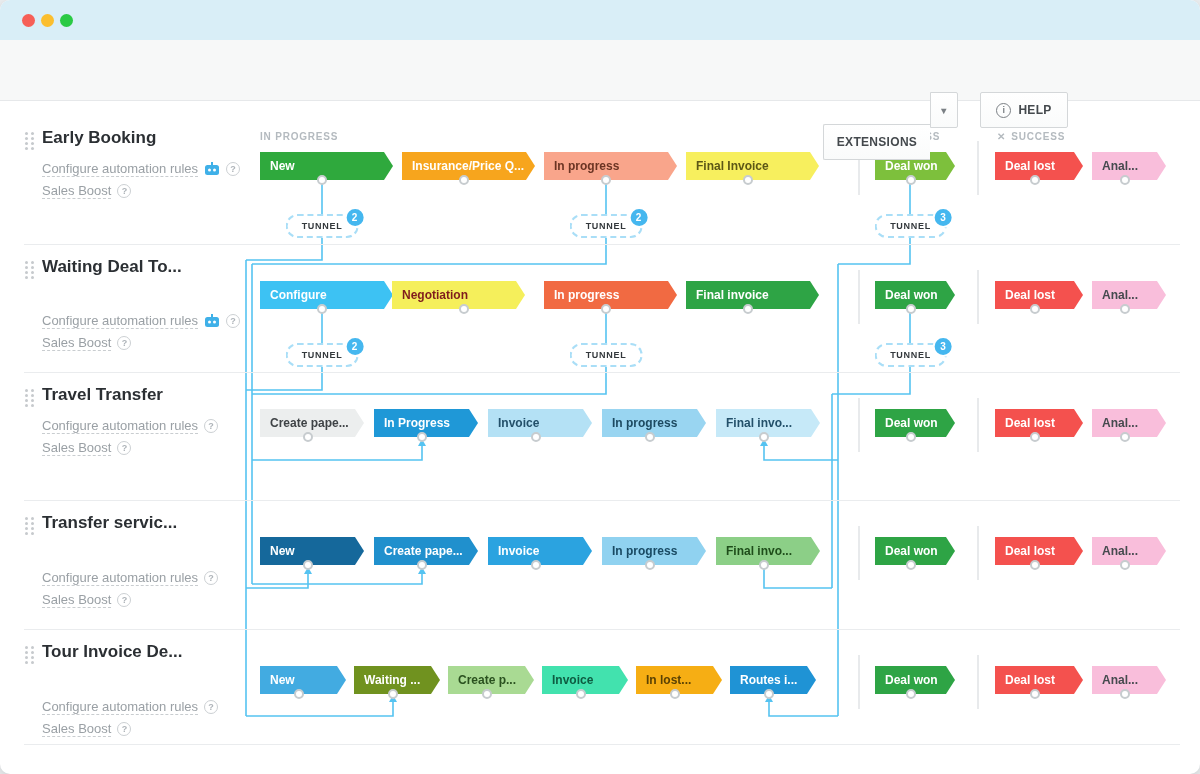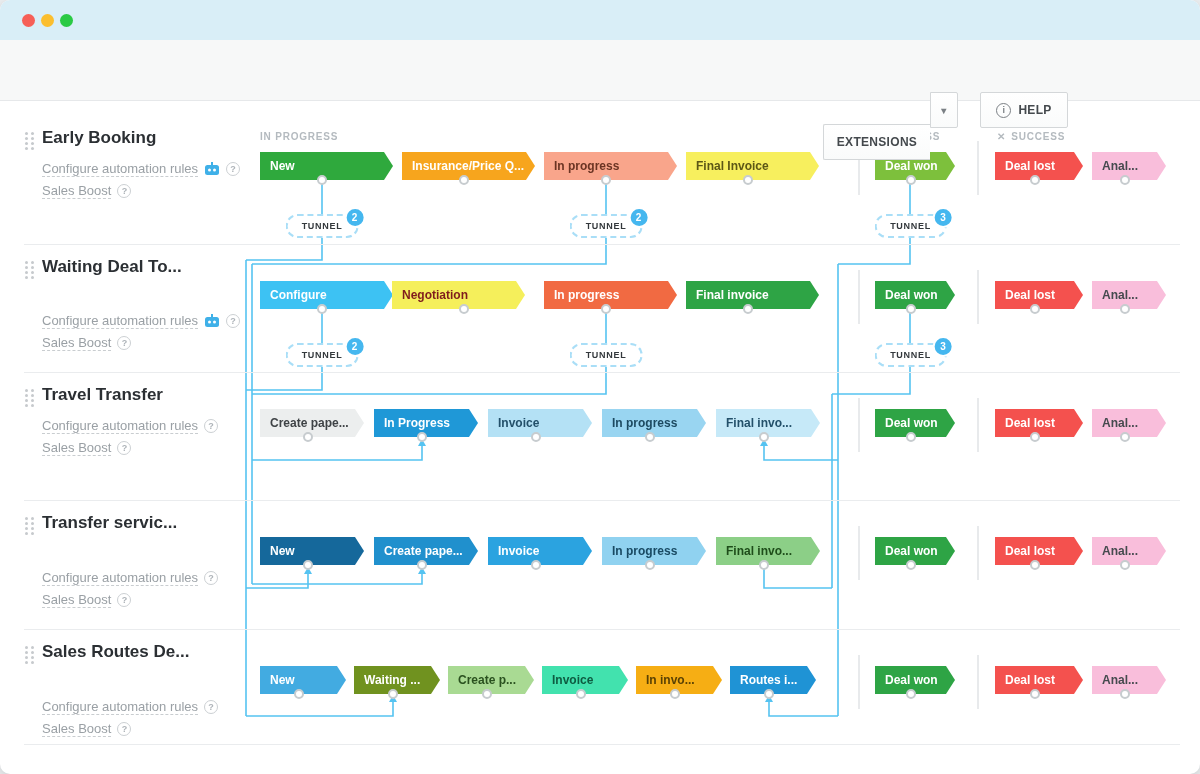--- a/index.html
+++ b/index.html
@@ -299,38 +299,38 @@
         <div class="handle" style="top: 17px;">
           <i></i>
           <i></i>
           <i></i>
           <i></i>
           <i></i>
           <i></i>
           <i></i>
           <i></i>
         </div>
-        <div class="fname" style="top: 13px;">Sales Routes De...</div>
+        <div class="fname" style="top: 13px;">Tour Invoice De...</div>
         <div class="flink" style="top: 70px;">
           <span class="txt">Configure automation rules</span>
           <span class="qmark">?</span>
         </div>
         <div class="flink" style="top: 92px;">
           <span class="txt">Sales Boost</span>
           <span class="qmark">?</span>
         </div>
         <div class="chip" style="left: 260px; width: 86px; top: 37px; background: rgb(66, 171, 225); color: rgb(255, 255, 255);">New</div>
         <div class="dot" style="left: 293.5px; top: 60px;"></div>
         <div class="chip" style="left: 354px; width: 86px; top: 37px; background: rgb(112, 146, 31); color: rgb(255, 255, 255);">Waiting ...</div>
         <div class="dot" style="left: 387.5px; top: 60px;"></div>
         <div class="chip" style="left: 448px; width: 86px; top: 37px; background: rgb(169, 218, 147); color: rgb(42, 81, 31);">Create p...</div>
         <div class="dot" style="left: 481.5px; top: 60px;"></div>
         <div class="chip" style="left: 542px; width: 86px; top: 37px; background: rgb(66, 226, 174); color: rgb(14, 91, 65);">Invoice</div>
         <div class="dot" style="left: 575.5px; top: 60px;"></div>
-        <div class="chip" style="left: 636px; width: 86px; top: 37px; background: rgb(246, 174, 20); color: rgb(90, 66, 4);">In invo...</div>
+        <div class="chip" style="left: 636px; width: 86px; top: 37px; background: rgb(246, 174, 20); color: rgb(90, 66, 4);">In lost...</div>
         <div class="dot" style="left: 669.5px; top: 60px;"></div>
         <div class="chip" style="left: 730px; width: 86px; top: 37px; background: rgb(31, 147, 213); color: rgb(255, 255, 255);">Routes i...</div>
         <div class="dot" style="left: 763.5px; top: 60px;"></div>
         <div class="chip" style="left: 875px; width: 80px; top: 37px; background: rgb(46, 164, 69); color: rgb(255, 255, 255);">Deal won</div>
         <div class="dot" style="left: 905.5px; top: 60px;"></div>
         <div class="chip" style="left: 995px; width: 88px; top: 37px; background: rgb(244, 81, 78); color: rgb(255, 255, 255);">Deal lost</div>
         <div class="dot" style="left: 1029.5px; top: 60px;"></div>
         <div class="chip" style="left: 1092px; width: 74px; top: 37px; background: rgb(249, 190, 219); color: rgb(69, 74, 78);">Anal...</div>
         <div class="dot" style="left: 1119.5px; top: 60px;"></div>
         <div class="divider" style="left: 858px; top: 26px; height: 54px;"></div>

